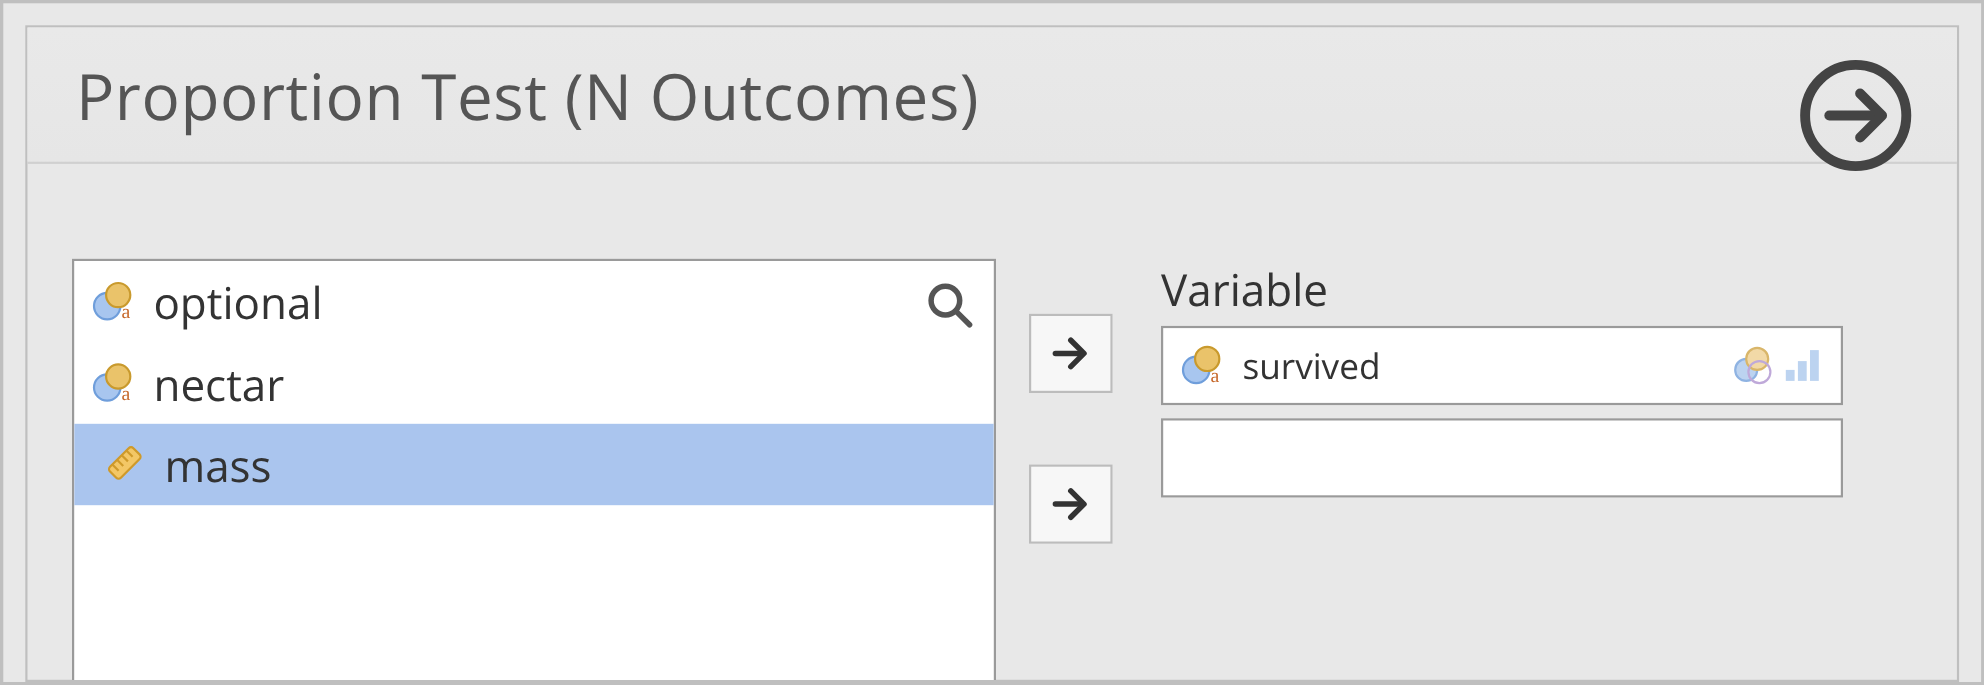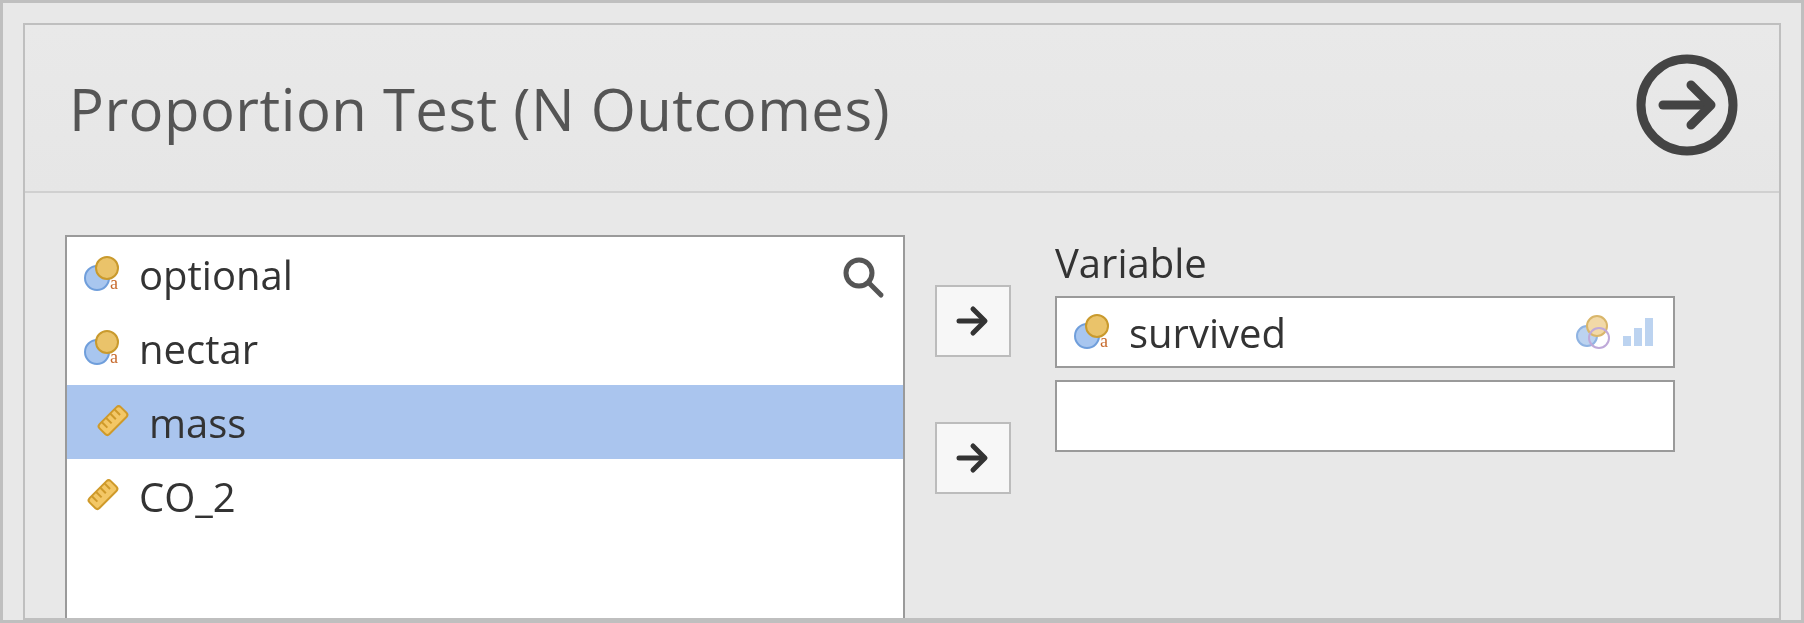--- a/index.html
+++ b/index.html
@@ -17,21 +17,21 @@
     position: relative;
   }
   .inner-panel {
     position: absolute;
     top: 20px; left: 20px; right: 20px; bottom: 0;
     background: #e8e8e8;
     border: 2px solid #bfbfbf;
   }
   .header {
     position: relative;
-    height: 168px;
+    height: 124px;
     border-bottom: 2px solid #d0d0d0;
     display: flex;
     align-items: center;
     padding-left: 44px;
     background: linear-gradient(#e9e9e9, #e6e6e6);
   }
   .header-title {
     font-size: 58px;
     font-weight: 400;
     color: #555;
@@ -128,21 +128,21 @@
     display: flex;
     align-items: center;
     padding-left: 14px;
     gap: 14px;
     position: relative;
   }
   .drop-box-empty {
     background: #fff;
   }
   .drop-val {
-    font-size: 40px;
+    font-size: 32px;
     color: #333;
   }
   .field-group1 { margin-bottom: 12px; }
   .info-icons {
     position: absolute;
     right: 14px;
     top: 50%;
     transform: translateY(-50%);
     display: flex;
     gap: 6px;
@@ -209,34 +209,20 @@
                         <rect x="8" y="14" width="30" height="14" rx="3" fill="#f3c766" stroke="#cf9a2a" stroke-width="2"></rect>
                         <line x1="14" y1="14" x2="14" y2="22" stroke="#cf9a2a" stroke-width="2"></line>
                         <line x1="20" y1="14" x2="20" y2="22" stroke="#cf9a2a" stroke-width="2"></line>
                         <line x1="26" y1="14" x2="26" y2="22" stroke="#cf9a2a" stroke-width="2"></line>
                         <line x1="32" y1="14" x2="32" y2="22" stroke="#cf9a2a" stroke-width="2"></line>
                       </g>
                     </svg>
                   </span>
                   <span class="var-label">mass</span>
                 </div>
-                <div class="var-row">
-                  <span class="icon-scale">
-                    <svg width="44" height="44" viewBox="0 0 44 44">
-                      <g transform="rotate(-45 22 22)">
-                        <rect x="8" y="14" width="30" height="14" rx="3" fill="#f3c766" stroke="#cf9a2a" stroke-width="2"></rect>
-                        <line x1="14" y1="14" x2="14" y2="22" stroke="#cf9a2a" stroke-width="2"></line>
-                        <line x1="20" y1="14" x2="20" y2="22" stroke="#cf9a2a" stroke-width="2"></line>
-                        <line x1="26" y1="14" x2="26" y2="22" stroke="#cf9a2a" stroke-width="2"></line>
-                        <line x1="32" y1="14" x2="32" y2="22" stroke="#cf9a2a" stroke-width="2"></line>
-                      </g>
-                    </svg>
-                  </span>
-                  <span class="var-label">CO_2</span>
-                </div>
               </div>
           </div>
         </div>
 
         <div class="mid-col">
           <div class="mid-spacer1"></div>
           <div class="arrow-btn">
             <svg width="40" height="40" viewBox="0 0 40 40">
               <line x1="6" y1="20" x2="30" y2="20" stroke="#333" stroke-width="5" stroke-linecap="round"></line>
               <polyline points="20,8 32,20 20,32" fill="none" stroke="#333" stroke-width="5" stroke-linecap="round" stroke-linejoin="round"></polyline>

